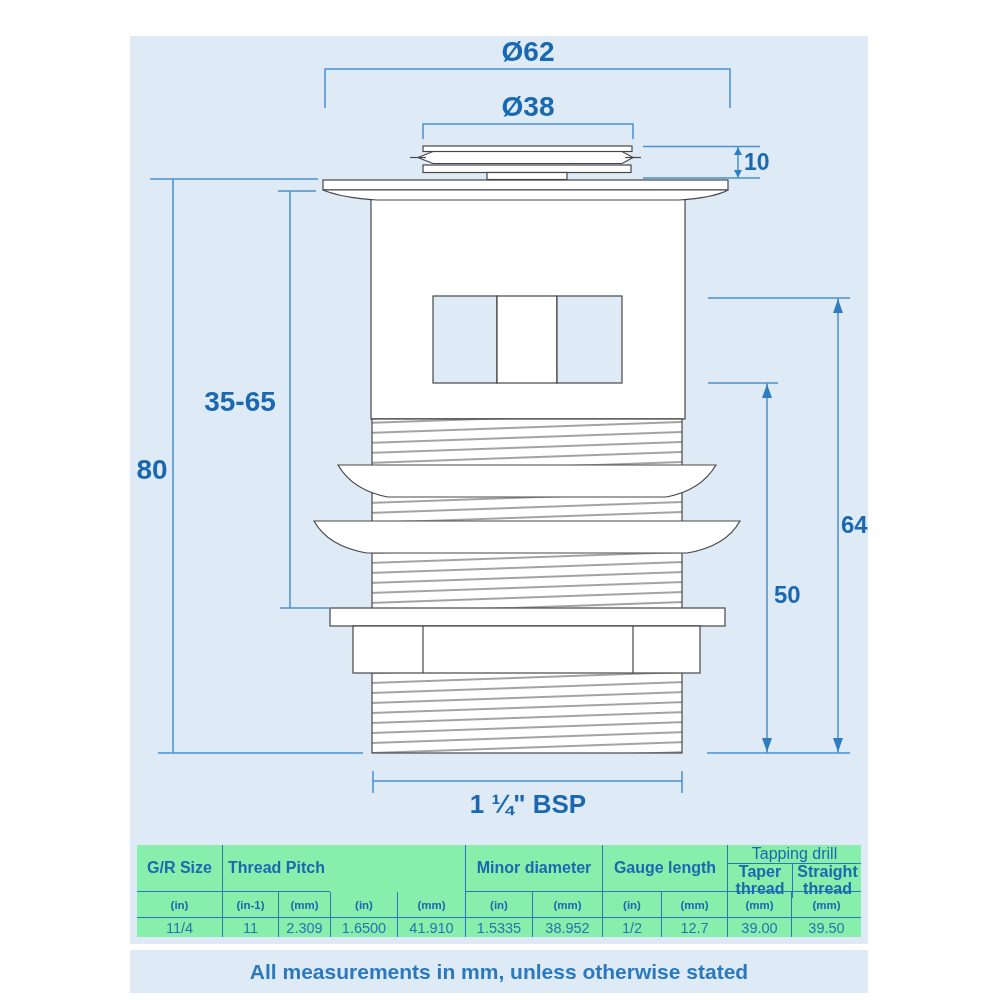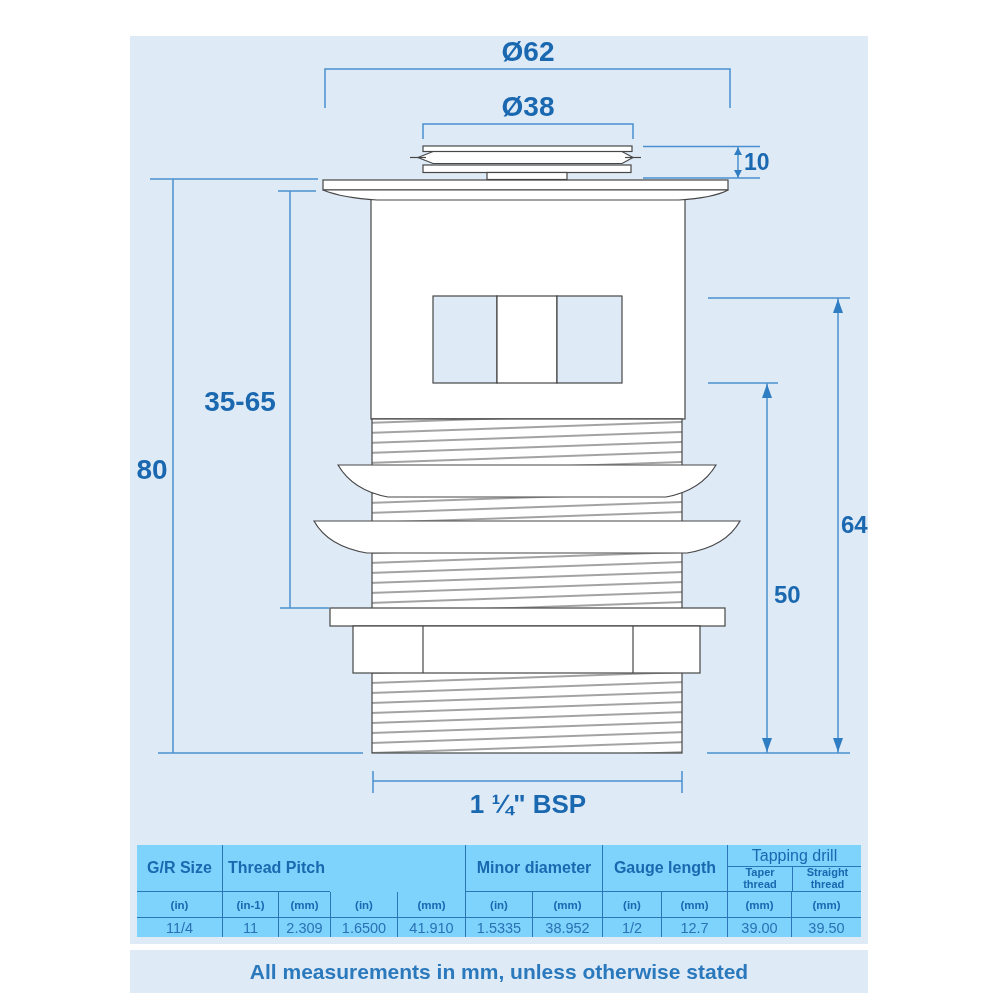--- a/index.html
+++ b/index.html
@@ -1,39 +1,39 @@
 <!DOCTYPE html>
 <html><head>
 <meta charset="utf-8">
 <style>
   html,body{margin:0;padding:0;background:#ffffff;}
   .page{position:relative;width:1000px;height:1000px;background:#ffffff;overflow:hidden;
         font-family:"Liberation Sans",sans-serif;}
   .panel{position:absolute;left:130px;width:738px;background:#dfeaf7;}
   .diagram-panel{top:0;height:832px;margin-top:36px;}
   .table-card{top:838px;height:106px;}
-  .table-inner{position:absolute;left:7px;top:7px;width:724px;height:92px;background:#7dd3fc;}
+  .table-inner{position:absolute;left:7px;top:7px;width:724px;height:92px;background:#86efac;}
   .tbl{display:grid;width:724px;height:92px;
        grid-template-columns:85px 56px 52px 67px 68px 67px 70px 59px 66px 64px 70px;
        grid-template-rows:47px 26px 19px;}
   .c{display:flex;align-items:center;justify-content:center;text-align:center;
      color:#1a68b0;overflow:hidden;}
   .h{font-weight:bold;font-size:16px;line-height:1.12;grid-row:1;}
   .u{font-weight:bold;font-size:11.5px;grid-row:2;}
   .v{font-size:14.5px;color:#2a72b5;grid-row:3;}
   .gsep{border-left:1.5px solid #2b76b9;}
   .tsep{border-left:1px solid #2b76b9;}
   .hline{border-bottom:1.5px solid #2b76b9;}
   .tap{grid-column:10/12;grid-row:1;display:flex;flex-direction:column;
        border-left:1.5px solid #2b76b9;border-bottom:1.5px solid #2b76b9;}
   .tap-title{height:21px;display:flex;align-items:center;justify-content:center;
        font-weight:normal;font-size:16px;color:#1a68b0;border-bottom:1.5px solid #2b76b9;}
   .tap-subs{flex:1;display:grid;grid-template-columns:64px 70px;}
   .tap-sub{display:flex;align-items:center;justify-content:center;text-align:center;
-       font-weight:bold;font-size:11px;line-height:1.05;color:#1a68b0;}
+       font-weight:bold;font-size:16px;line-height:1.05;color:#1a68b0;}
   .note-bar{top:950px;height:43px;display:flex;align-items:center;justify-content:center;}
   .note-text{font-size:21px;color:#2b79bd;font-weight:bold;}
   svg .oln{fill:#ffffff;stroke:#474747;stroke-width:1.2;}
   svg .hole{fill:#dfeaf7;stroke:#474747;stroke-width:1.2;}
   svg .edge{stroke:#474747;stroke-width:1.2;fill:none;}
   svg .dim{stroke:#4a90cf;stroke-width:1.5;fill:none;}
   svg .arr{fill:#2f7dc2;stroke:none;}
   svg .dtxt{fill:#1a68b0;font-family:"Liberation Sans",sans-serif;font-weight:600;}
 </style>
 </head>

